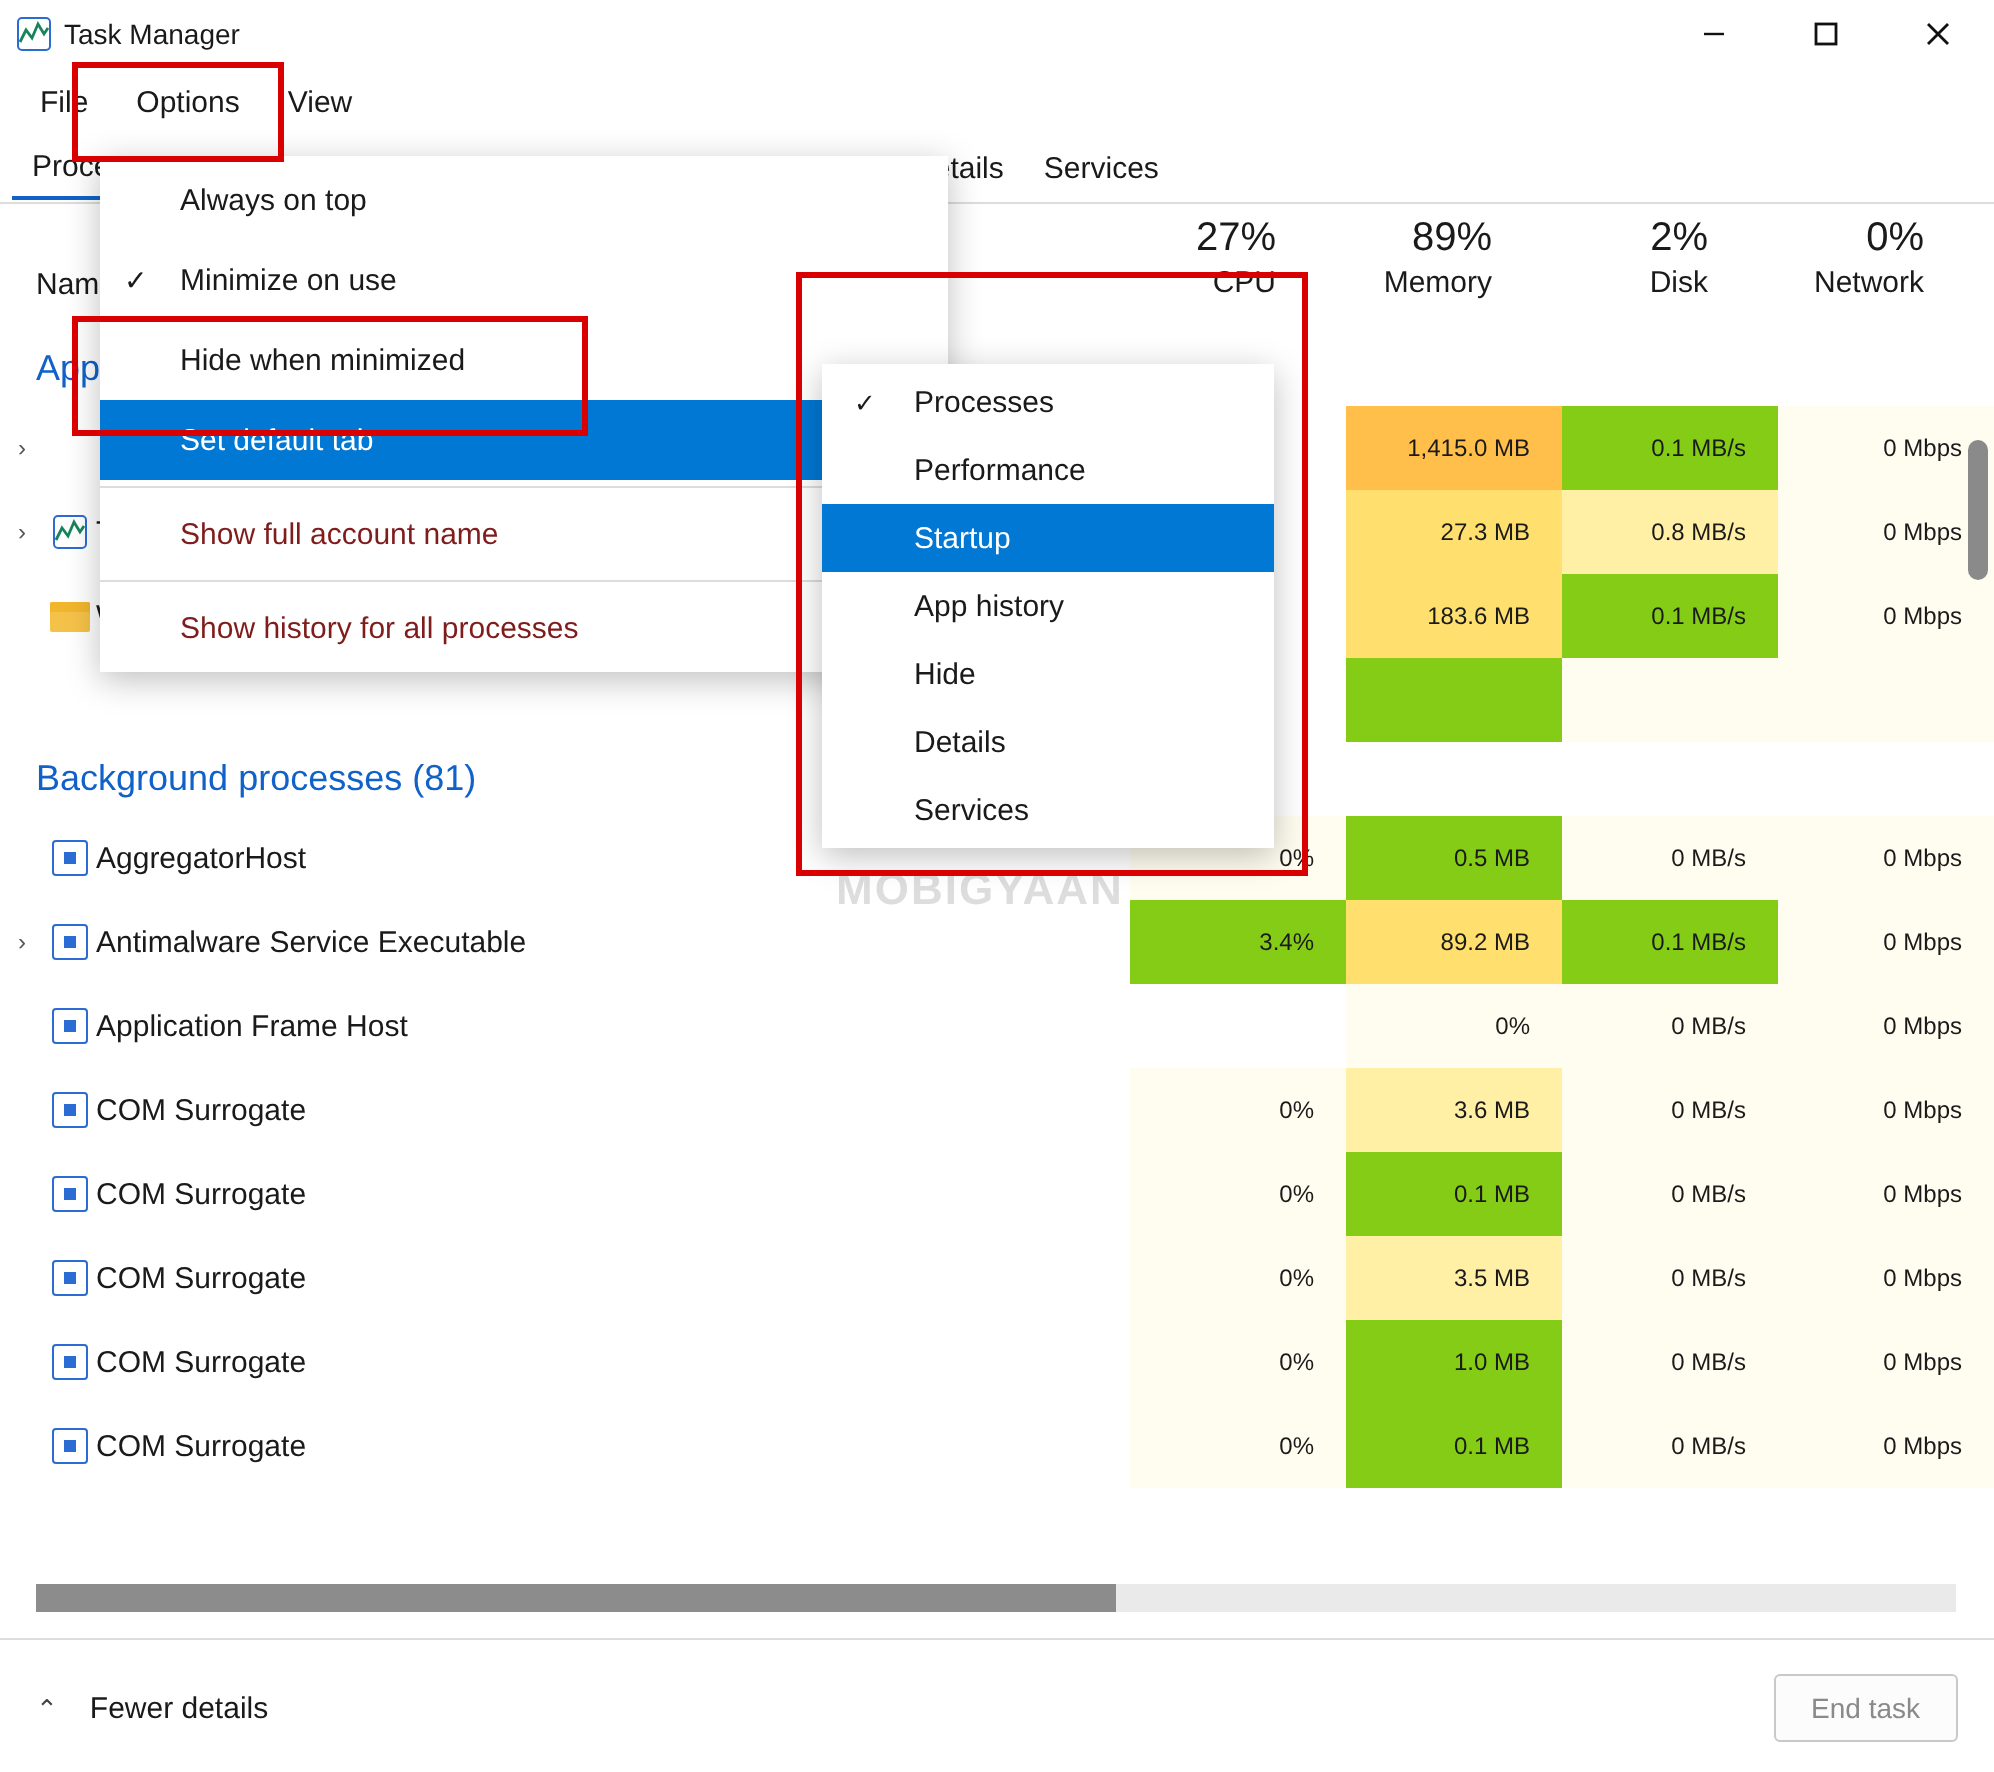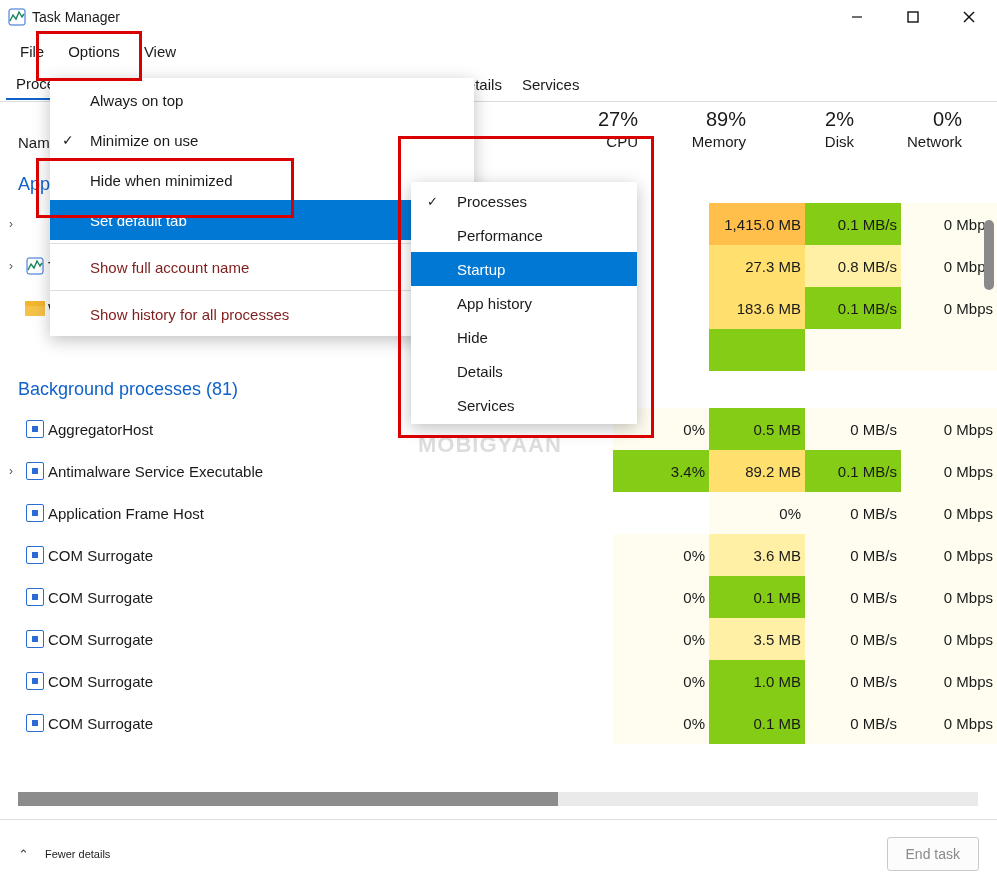--- a/index.html
+++ b/index.html
@@ -98,24 +98,24 @@
     display:flex; align-items:center; justify-content:center;
   }
   .name-cell {
     flex: 1;
     font-size: 15px;
     padding-right: 6px;
     white-space: nowrap;
     overflow: hidden;
   }
   .num-cell {
-    width: 96px;
+    width: 108px;
     text-align: right;
-    padding-right: 4px;
-    font-size: 15px;
+    padding-right: 16px;
+    font-size: 12px;
     height: 100%;
     display:flex; align-items:center; justify-content:flex-end;
   }
   
   .h0 { background:#fffdf0; }
   .h1 { background:#84cc16; }
   .h2 { background:#fff0a6; }
   .h3 { background:#ffe06e; }
   .h4 { background:#ffbf4a; }
   
@@ -198,21 +198,21 @@
   
   .footer-sep {
     position:absolute; left:0; bottom:66px; width:100%; height:1px; background:#ddd;
   }
   .footer {
     position:absolute; left:0; bottom:0; width:100%; height:64px;
     display:flex; align-items:center;
     padding: 0 18px;
   }
   .fewer-chevron { font-size:13px; margin-right:16px; color:#444;}
-  .fewer-label { font-size:11px; }
+  .fewer-label { font-size:15px; }
   .end-task {
     margin-left:auto;
     border:1px solid #c9c9c9;
     color:#8a8a8a;
     background:#fcfcfc;
     padding:8px 18px;
     border-radius:3px;
     font-size:14px;
   }
   .proc-icon {

